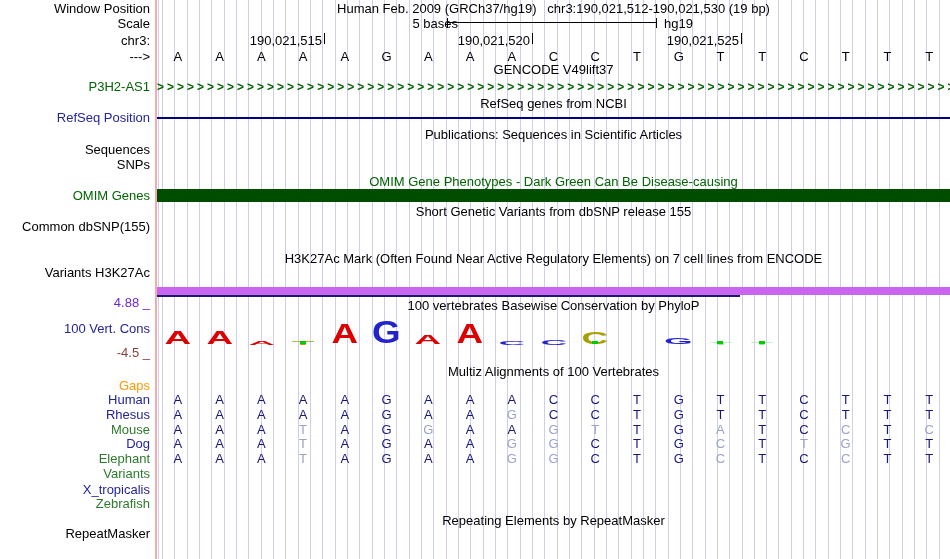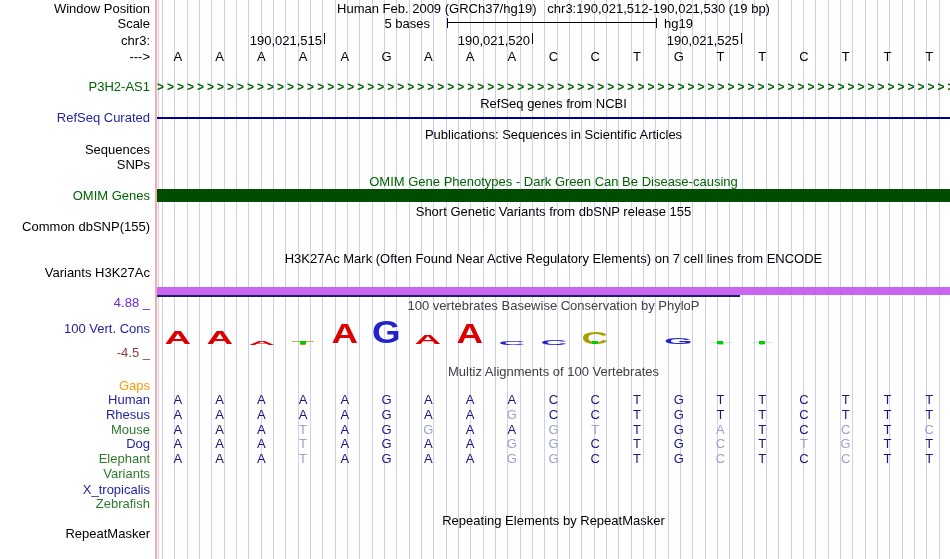--- a/index.html
+++ b/index.html
@@ -5,21 +5,21 @@
   html,body{margin:0;padding:0;background:#fff;}
   #screen{position:relative;width:950px;height:559px;background:#fff;overflow:hidden;
     font-family:"Liberation Sans",sans-serif;font-size:13px;color:#000;}
   .grid{position:absolute;left:157px;top:0;width:793px;height:559px;
     background-image:repeating-linear-gradient(90deg,#cfcfec 0 1px,transparent 1px 12.33px);
     background-position:5px 0;}
   .pinkline{position:absolute;left:155px;top:0;width:2px;height:559px;background:#f5abab;}
   .lbl{position:absolute;left:0;width:150px;height:14px;line-height:14px;text-align:right;white-space:nowrap;}
   .title{position:absolute;left:157px;width:793px;height:14px;line-height:14px;text-align:center;white-space:nowrap;}
   .nav{color:#24249c}.grn{color:#2d7a2d}.dgrn{color:#006400}.org{color:#ff9900}
-  .blu{color:#404040}.mrn{color:#8b4040}.navy2{color:#6d28d9}
+  .blu{color:#000000}.mrn{color:#8b4040}.navy2{color:#6d28d9}
   .bar{position:absolute;left:157px;width:793px;}
   .seqrow{position:absolute;left:0;top:0;}
   .bcell{position:absolute;height:14px;line-height:14px;text-align:center;}
   #arrows{position:absolute;left:157px;top:81px;width:793px;height:13px;overflow:hidden;
     color:#006400;font-size:12px;font-weight:bold;letter-spacing:3px;line-height:13px;}
   .scalebar{position:absolute;left:447px;top:18px;width:208px;height:10px;
     border-left:1px solid #000;border-right:1px solid #000;}
   .scalebar .mid{position:absolute;left:0;top:4px;width:100%;height:1px;background:#000;}
   .tick{position:absolute;width:1px;height:11px;background:#000;top:33px;}
   .coord{position:absolute;width:108px;height:13px;line-height:13px;text-align:right;white-space:nowrap;top:34px;}
@@ -37,21 +37,21 @@
 
   <div class="lbl" style="top:2px">Window Position</div>
   <div class="lbl" style="top:17px">Scale</div>
   <div class="lbl" style="top:34px">chr3:</div>
   <div class="lbl" style="top:50px">---&gt;</div>
 
   <div class="title" style="top:2px">
     <span>Human Feb. 2009 (GRCh37/hg19)</span>&nbsp;&nbsp;&nbsp;<span>chr3:190,021,512-190,021,530 (19 bp)</span>
   </div>
 
-  <div class="coord" style="left:322px;top:17px">5 bases</div>
+  <div class="coord" style="left:350px;top:17px">5 bases</div>
   <div class="scalebar">
       <div class="mid"></div>
     </div>
   <div style="position:absolute;left:664px;top:17px;height:14px;line-height:14px">hg19</div>
 
   <div class="coord" style="left:214px">190,021,515</div>
   <div class="tick" style="left:324px"></div>
   <div class="coord" style="left:422px">190,021,520</div>
   <div class="tick" style="left:532px"></div>
   <div class="coord" style="left:631px">190,021,525</div>
@@ -72,25 +72,26 @@
       <span class="bcell" style="left: 616.105px; top: 50px; width: 41.7368px; color: rgb(0, 0, 0);">T</span>
       <span class="bcell" style="left: 657.842px; top: 50px; width: 41.7368px; color: rgb(0, 0, 0);">G</span>
       <span class="bcell" style="left: 699.579px; top: 50px; width: 41.7368px; color: rgb(0, 0, 0);">T</span>
       <span class="bcell" style="left: 741.316px; top: 50px; width: 41.7368px; color: rgb(0, 0, 0);">T</span>
       <span class="bcell" style="left: 783.053px; top: 50px; width: 41.7368px; color: rgb(0, 0, 0);">C</span>
       <span class="bcell" style="left: 824.789px; top: 50px; width: 41.7368px; color: rgb(0, 0, 0);">T</span>
       <span class="bcell" style="left: 866.526px; top: 50px; width: 41.7368px; color: rgb(0, 0, 0);">T</span>
       <span class="bcell" style="left: 908.263px; top: 50px; width: 41.7368px; color: rgb(0, 0, 0);">T</span>
     </div>
 
+  <div class="title" style="top:63px">GENCODE V49lift37</div>
   <div class="lbl dgrn" style="top:80px">P3H2-AS1</div>
   <div id="arrows">&gt;&gt;&gt;&gt;&gt;&gt;&gt;&gt;&gt;&gt;&gt;&gt;&gt;&gt;&gt;&gt;&gt;&gt;&gt;&gt;&gt;&gt;&gt;&gt;&gt;&gt;&gt;&gt;&gt;&gt;&gt;&gt;&gt;&gt;&gt;&gt;&gt;&gt;&gt;&gt;&gt;&gt;&gt;&gt;&gt;&gt;&gt;&gt;&gt;&gt;&gt;&gt;&gt;&gt;&gt;&gt;&gt;&gt;&gt;&gt;&gt;&gt;&gt;&gt;&gt;&gt;&gt;&gt;&gt;&gt;&gt;&gt;&gt;&gt;&gt;&gt;&gt;&gt;&gt;&gt;&gt;&gt;&gt;&gt;&gt;&gt;&gt;&gt;&gt;&gt;&gt;&gt;&gt;&gt;&gt;&gt;&gt;&gt;&gt;&gt;&gt;&gt;&gt;&gt;&gt;&gt;&gt;&gt;&gt;&gt;&gt;&gt;&gt;&gt;&gt;&gt;&gt;&gt;&gt;&gt;</div>
 
   <div class="title" style="top:97px">RefSeq genes from NCBI</div>
-  <div class="lbl nav" style="top:111px">RefSeq Curated</div>
+  <div class="lbl nav" style="top:111px">RefSeq Position</div>
   <div class="bar" style="top:117px;height:2px;background:#000080"></div>
 
   <div class="title" style="top:128px">Publications: Sequences in Scientific Articles</div>
   <div class="lbl" style="top:143px">Sequences</div>
   <div class="lbl" style="top:158px">SNPs</div>
 
   <div class="title dgrn" style="top:175px">OMIM Gene Phenotypes - Dark Green Can Be Disease-causing</div>
   <div class="lbl dgrn" style="top:189px">OMIM Genes</div>
   <div class="bar" style="top:189px;height:13px;background:#004d00"></div>
 

